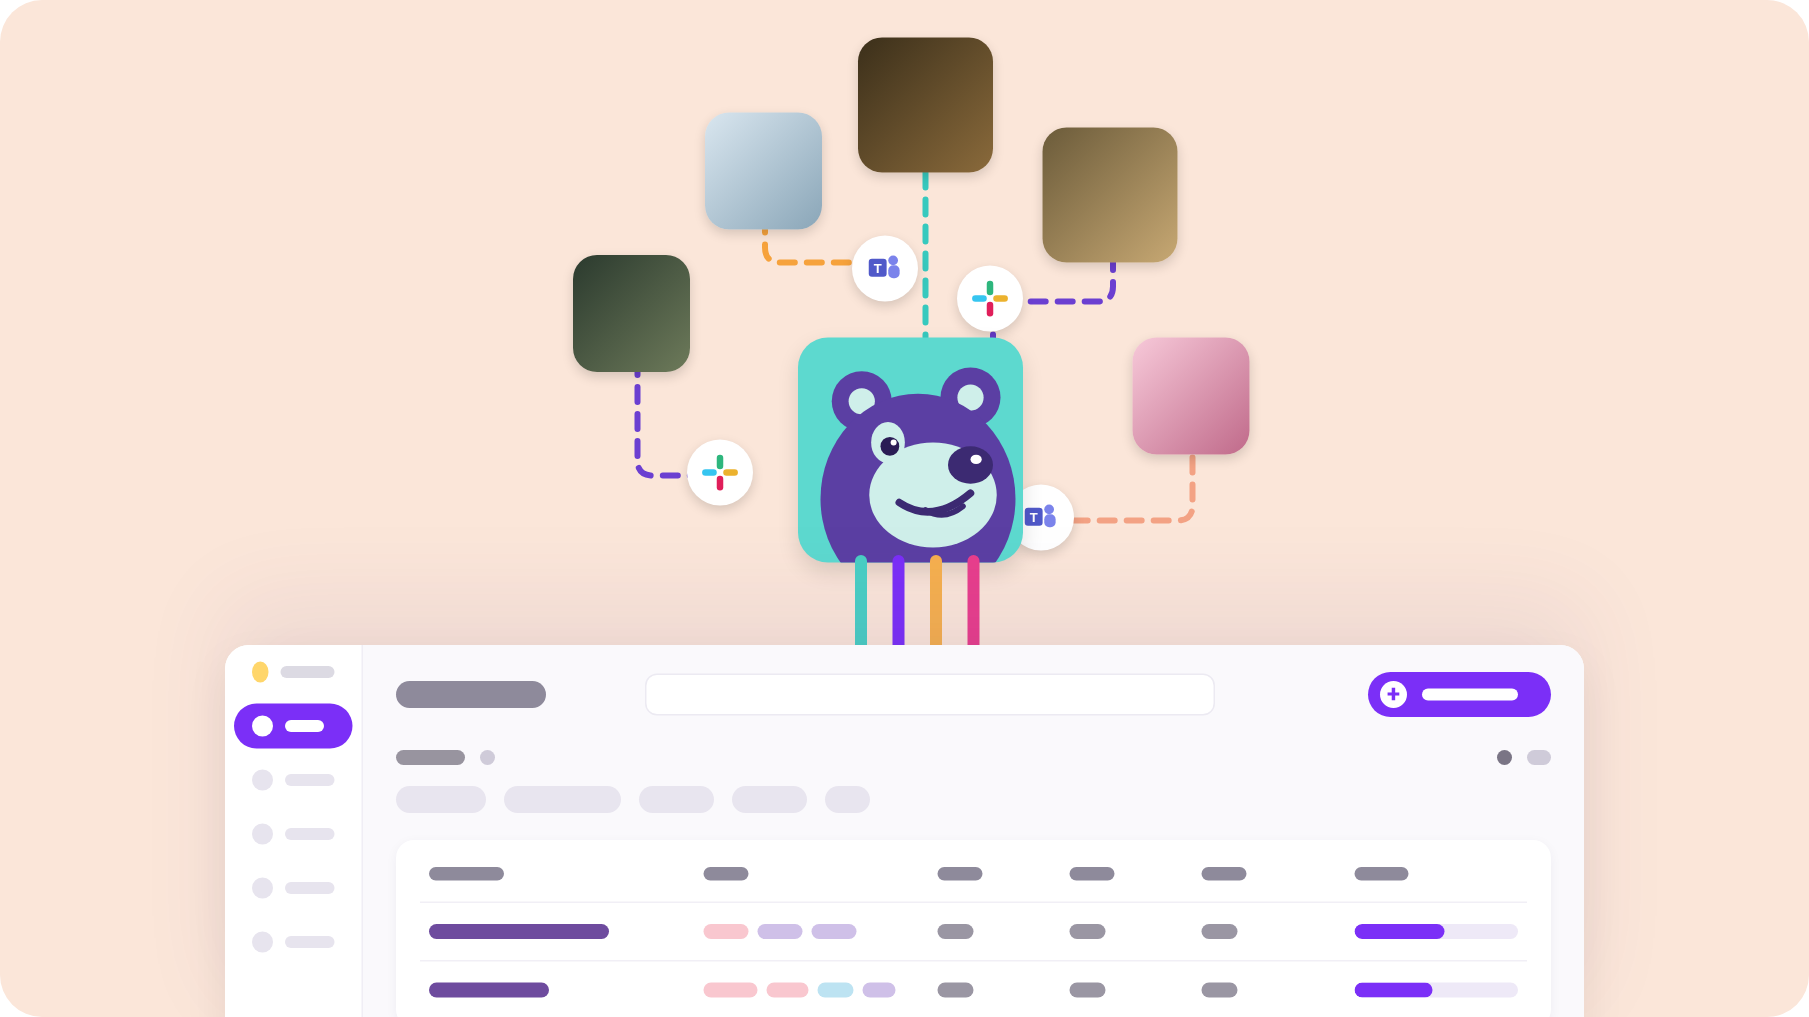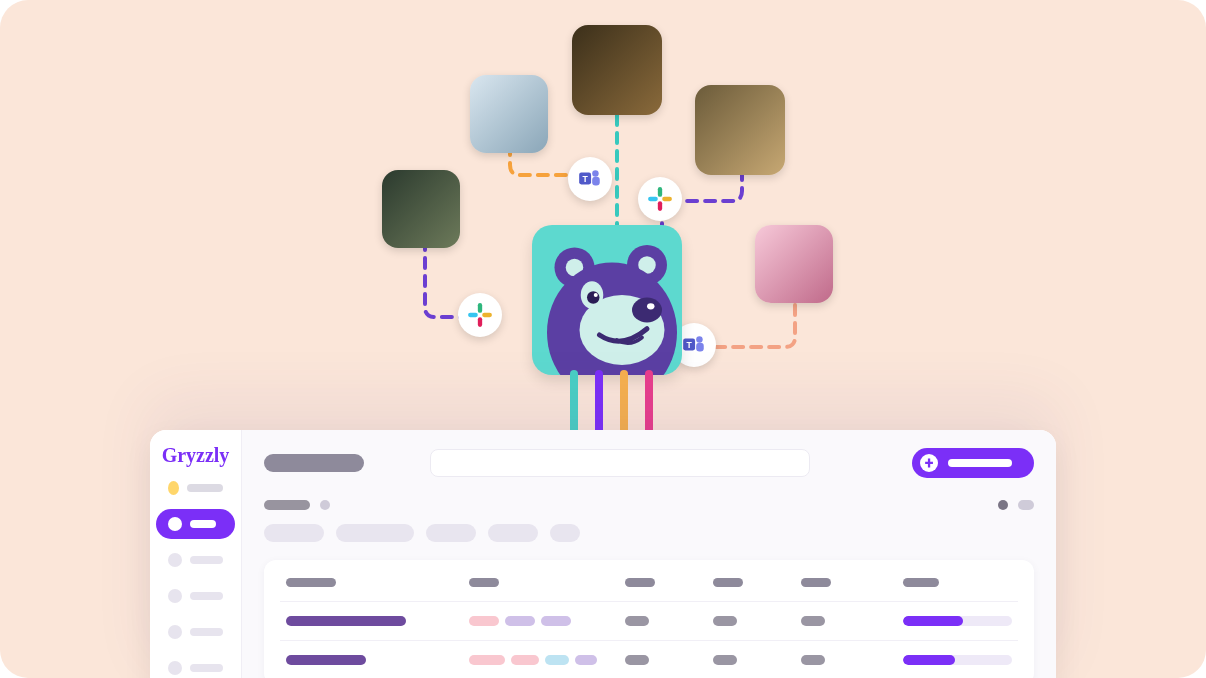--- a/index.html
+++ b/index.html
@@ -160,21 +160,20 @@
     </div>
 
     <div class="tail" style="left:200px; background:#49CFC4;"></div>
     <div class="tail" style="left:225px; background:#7B2FF7;"></div>
     <div class="tail" style="left:250px; background:#F6B04E;"></div>
     <div class="tail" style="left:275px; background:#E83E8C;"></div>
   </div>
 
   <div class="window">
     <div class="sidebar">
-      <div class="logo-slot">Gryzzly</div>
       <div class="side-item gold">
           <span class="dot"></span>
           <span class="bar"></span>
         </div>
       <div class="side-item active">
           <span class="dot"></span>
           <span class="bar"></span>
         </div>
       <div class="side-item">
           <span class="dot"></span>

